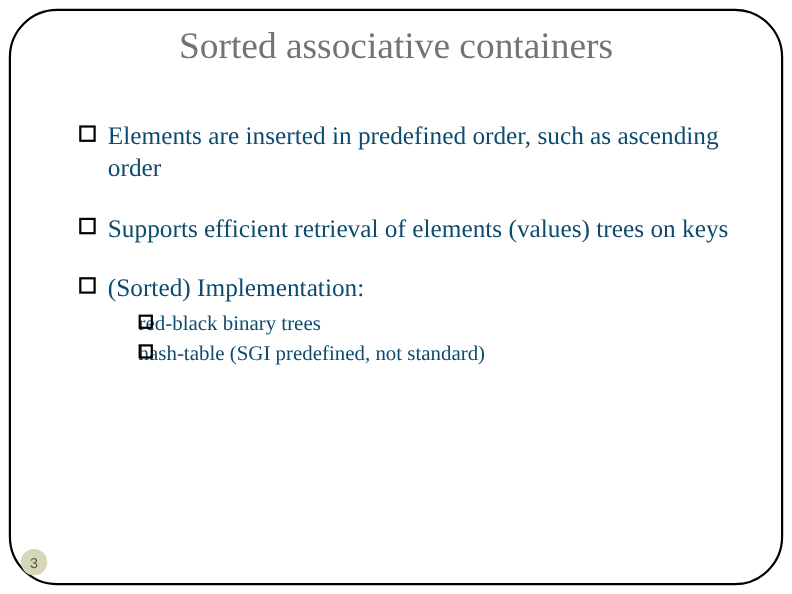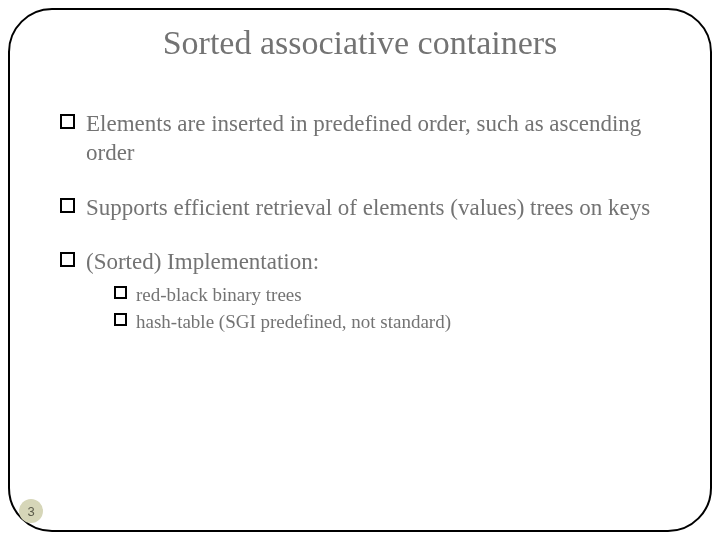--- a/index.html
+++ b/index.html
@@ -33,25 +33,25 @@
     top: 24px;
     left: 0;
     width: 100%;
     text-align: center;
     font-size: 34px;
     color: #737373;
   }
   .body {
     position: absolute;
     top: 110px;
-    left: 60px;
+    left: 72px;
     right: 50px;
     font-size: 23px;
     line-height: 1.25;
-    color: #737373;
+    color: #0c4a6e;
   }
   .bullet {
     position: relative;
     padding-left: 26px;
     margin-bottom: 26px;
   }
   .bullet .box {
     position: absolute;
     left: 0;
     top: 4px;
@@ -60,21 +60,20 @@
     border: 2px solid #000;
     box-sizing: border-box;
   }
   .subbullets {
     margin-top: 4px;
     padding-left: 54px;
     font-size: 19px;
   }
   .subbullet {
     position: relative;
-    padding-left: 22px;
     margin-bottom: 3px;
   }
   .subbullet .box {
     position: absolute;
     left: 0;
     top: 3px;
     width: 13px;
     height: 13px;
     border: 2px solid #000;
     box-sizing: border-box;

